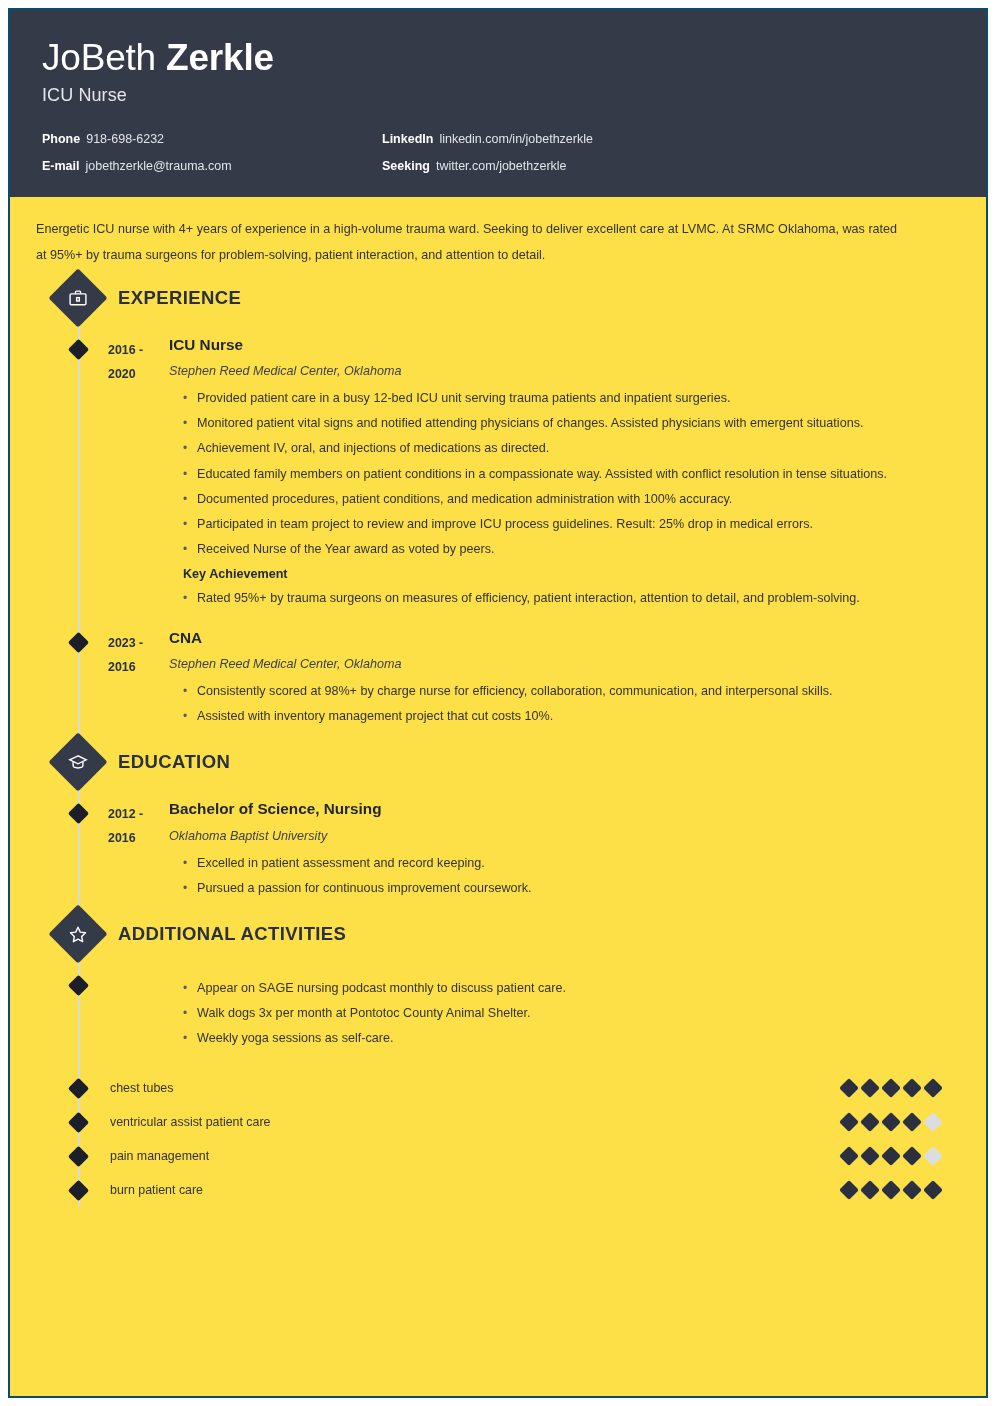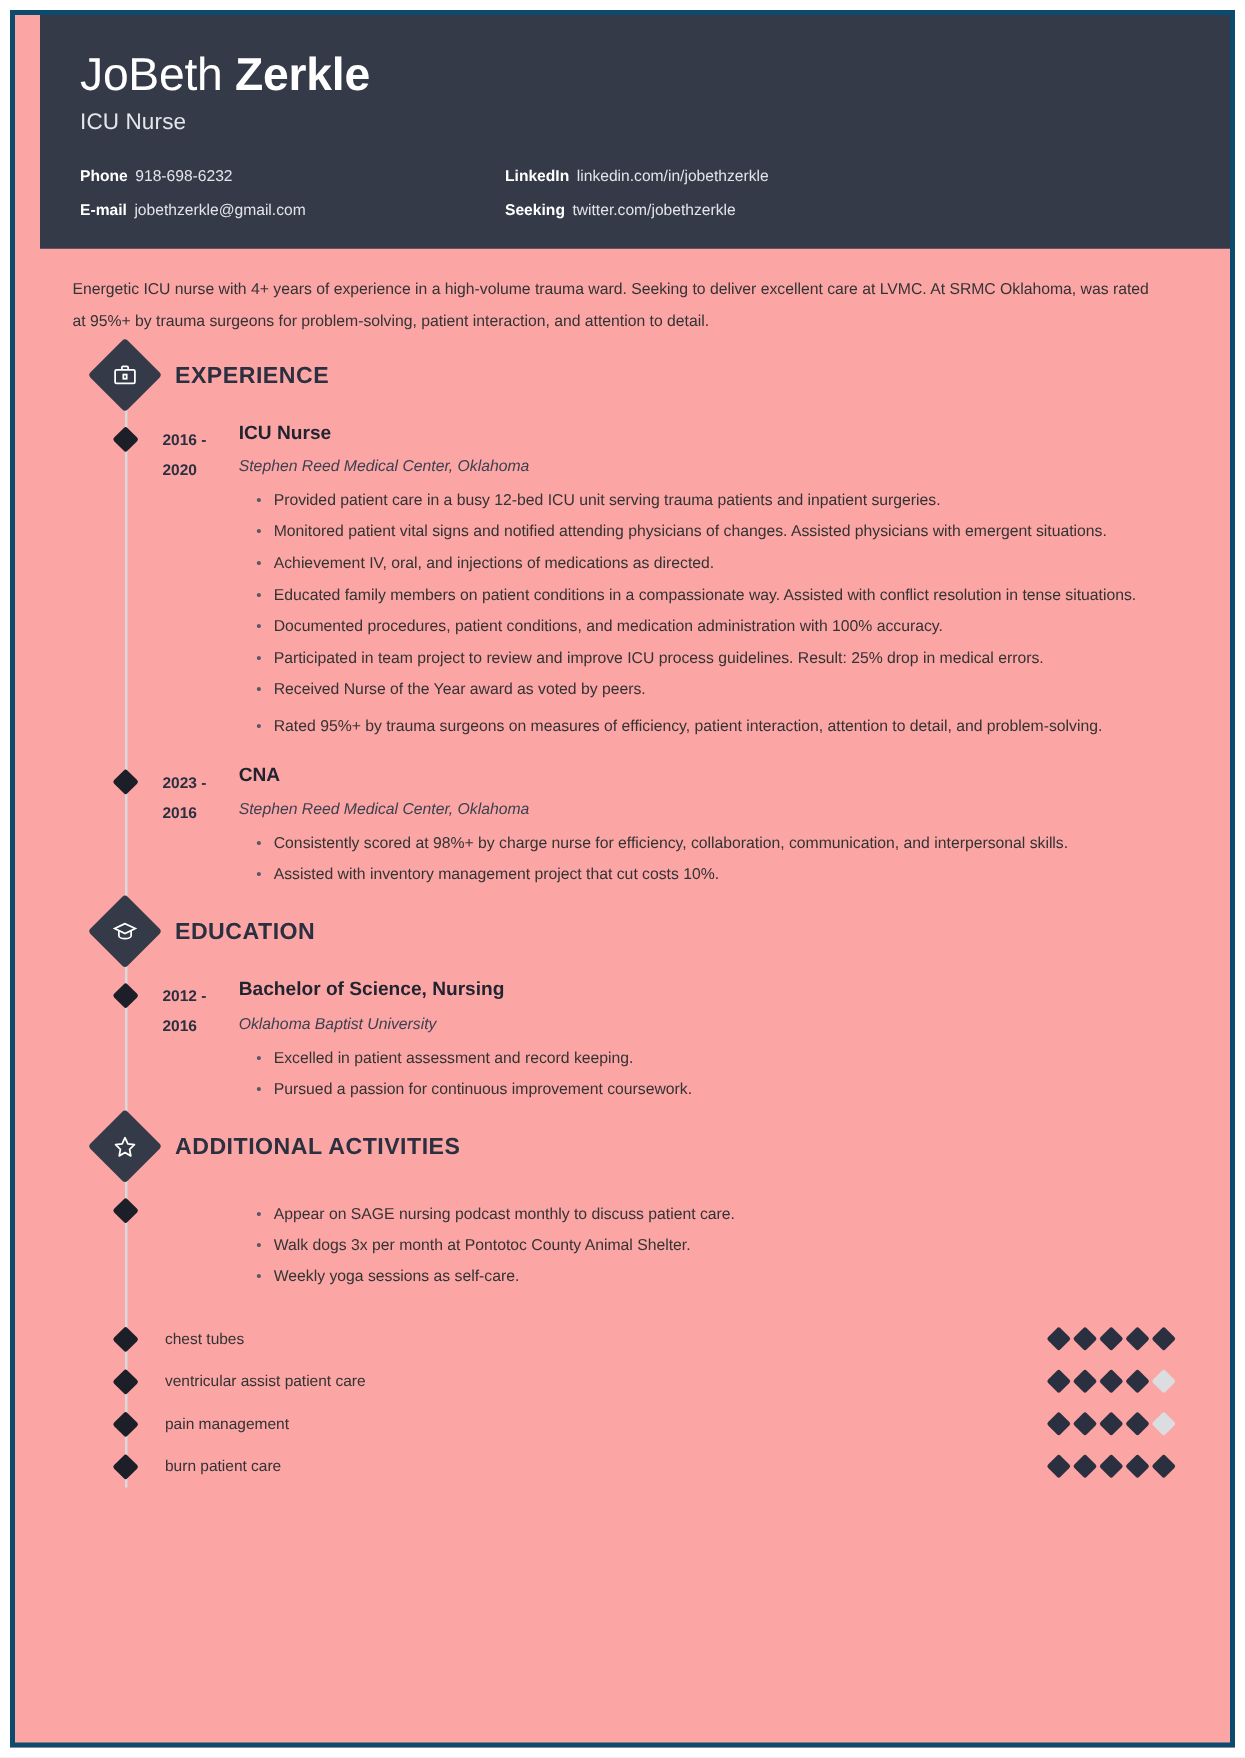--- a/index.html
+++ b/index.html
@@ -11,24 +11,23 @@
   }
   .page {
     position: relative;
     width: 996px; height: 1406px;
     background: #ffffff;
     padding: 8px;
   }
   .sheet {
     position: relative;
     width: 980px; height: 1390px;
-    border: 4px solid #0c4a6e;
-    background: #fca5a5;
+    border: 2px solid #0c4a6e;
+    background: #fde047;
     overflow: hidden;
-    padding-left: 20px;
   }
 
   
   .header {
     background: #343a48;
     padding: 28px 32px 24px 32px;
     color: #ffffff;
   }
   .name {
     font-size: 37px;
@@ -231,21 +230,21 @@
       </div>
       <div class="job-title">ICU Nurse</div>
       <div class="contacts">
         <div class="contact">
           <span class="ckey">Phone</span><span class="cval">918-698-6232</span>
         </div>
         <div class="contact">
           <span class="ckey">LinkedIn</span><span class="cval">linkedin.com/in/jobethzerkle</span>
         </div>
         <div class="contact">
-          <span class="ckey">E-mail</span><span class="cval">jobethzerkle@gmail.com</span>
+          <span class="ckey">E-mail</span><span class="cval">jobethzerkle@trauma.com</span>
         </div>
         <div class="contact">
           <span class="ckey">Seeking</span><span class="cval">twitter.com/jobethzerkle</span>
         </div>
       </div>
     </div>
 
     <div class="summary">Energetic ICU nurse with 4+ years of experience in a high-volume trauma ward. Seeking to deliver excellent care at LVMC. At SRMC Oklahoma, was rated at 95%+ by trauma surgeons for problem-solving, patient interaction, and attention to detail.</div>
 
     <div class="body">
@@ -275,20 +274,21 @@
               <div class="org">Stephen Reed Medical Center, Oklahoma</div>
               <ul class="points">
                 <li>Provided patient care in a busy 12-bed ICU unit serving trauma patients and inpatient surgeries.</li>
                 <li>Monitored patient vital signs and notified attending physicians of changes. Assisted physicians with emergent situations.</li>
                 <li>Achievement IV, oral, and injections of medications as directed.</li>
                 <li>Educated family members on patient conditions in a compassionate way. Assisted with conflict resolution in tense situations.</li>
                 <li>Documented procedures, patient conditions, and medication administration with 100% accuracy.</li>
                 <li>Participated in team project to review and improve ICU process guidelines. Result: 25% drop in medical errors.</li>
                 <li>Received Nurse of the Year award as voted by peers.</li>
               </ul>
+              <div class="achieve-label">Key Achievement</div>
               <ul class="points">
                 <li>Rated 95%+ by trauma surgeons on measures of efficiency, patient interaction, attention to detail, and problem-solving.</li>
               </ul>
             </div>
           </div>
 
           <div class="entry">
             <div class="bullet-diamond"></div>
             <div class="dates">
               <div>2023 -</div>

